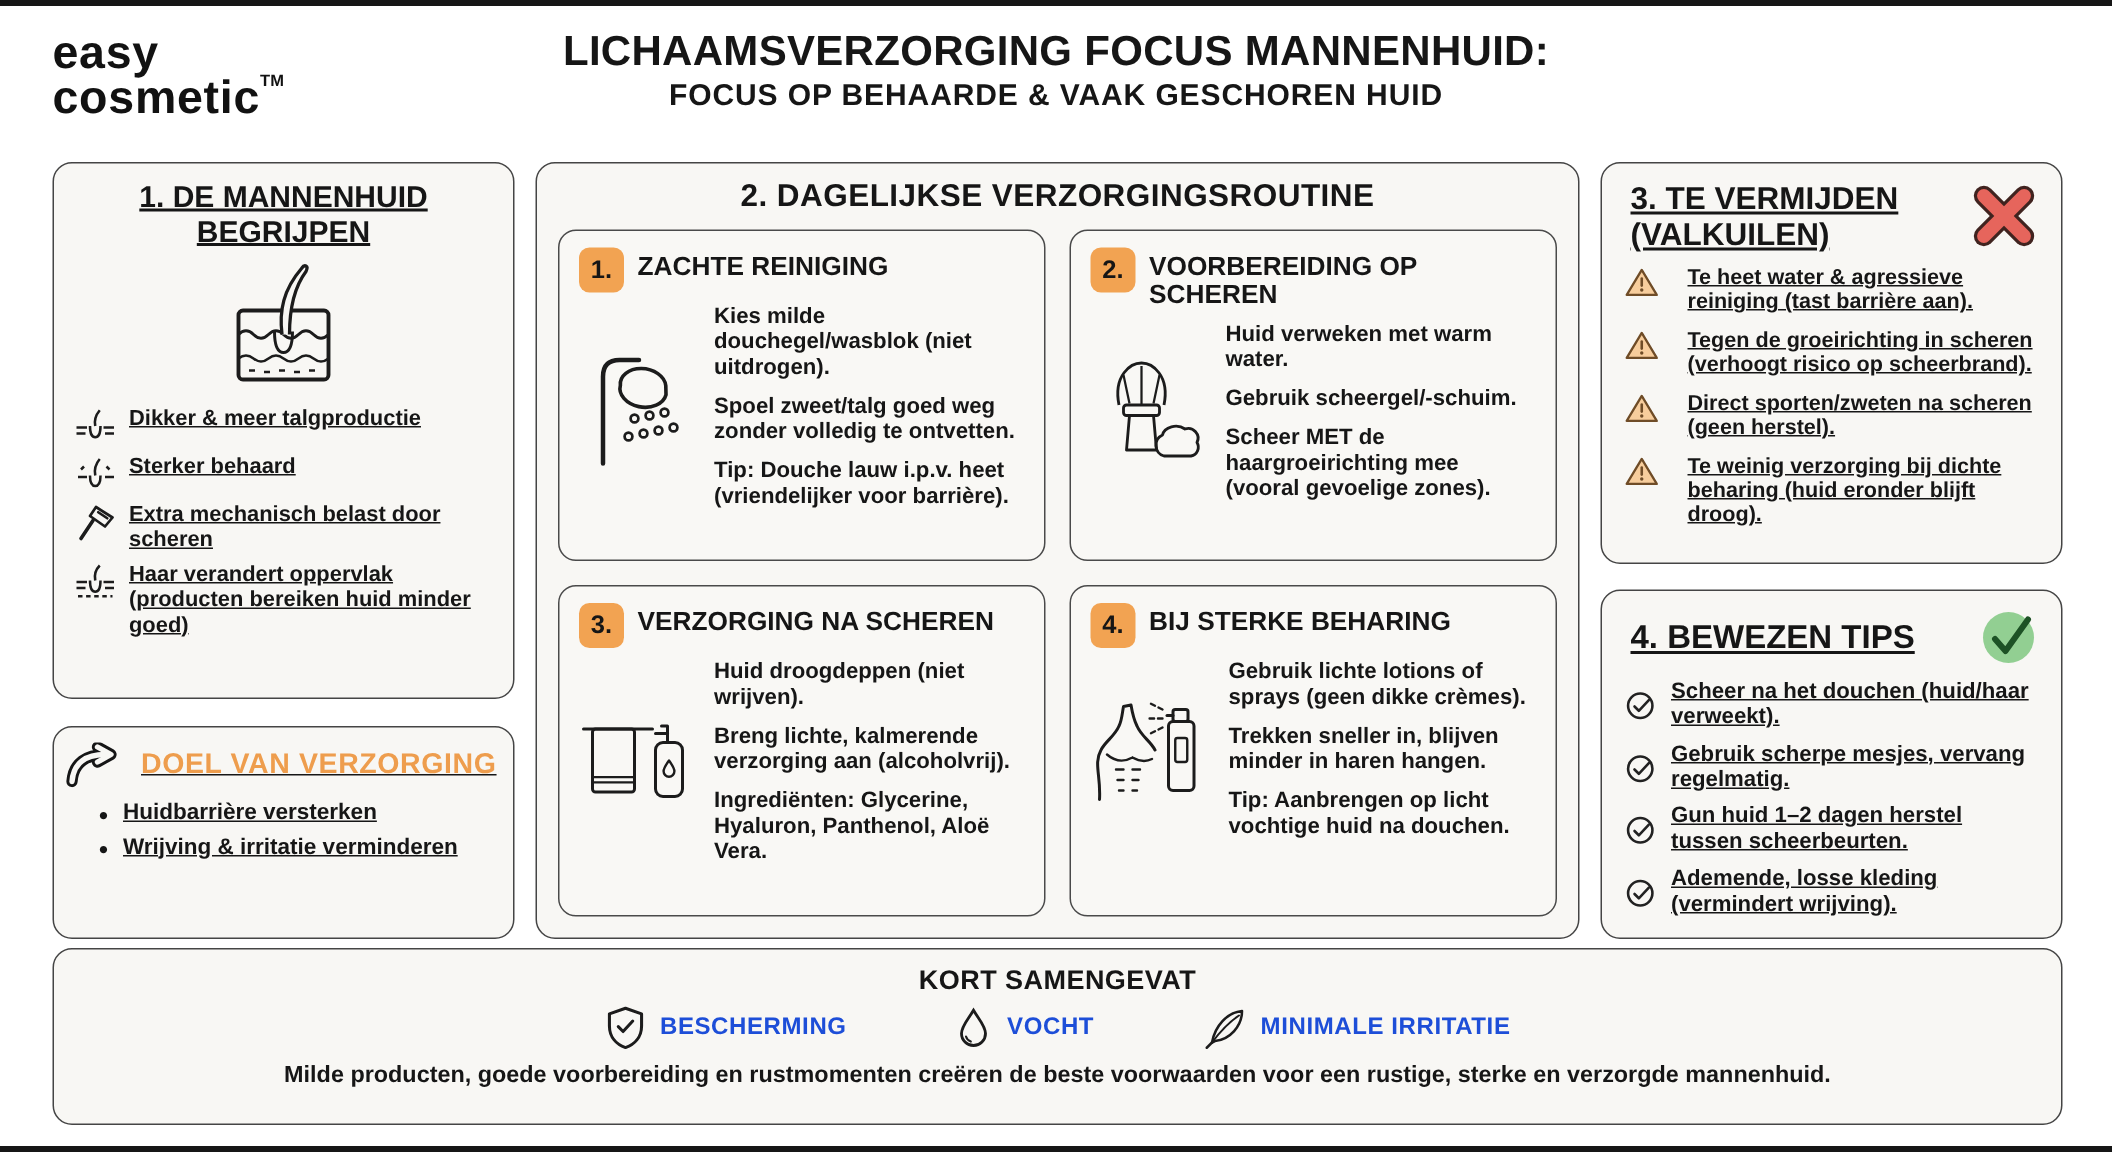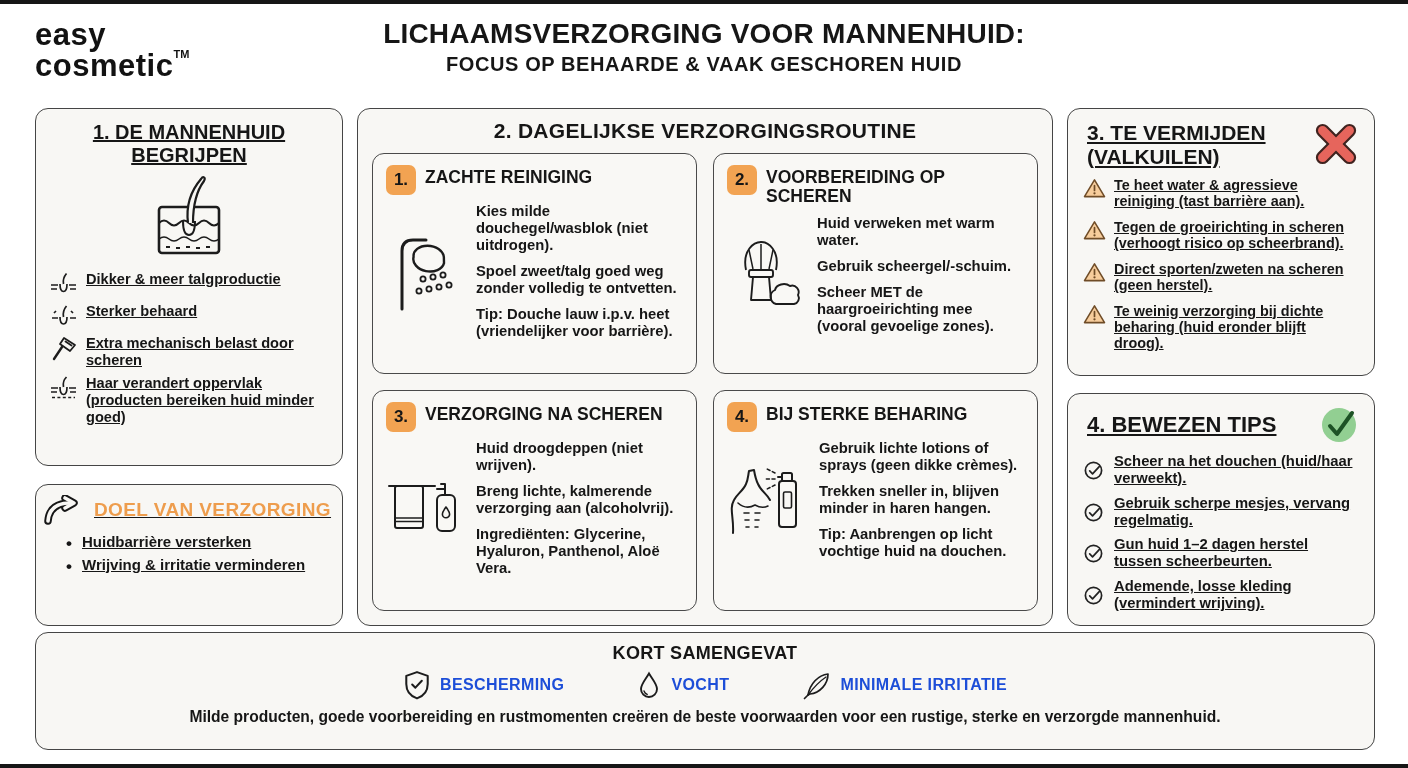--- a/index.html
+++ b/index.html
@@ -51,21 +51,21 @@
   .step-body { display:flex; gap:8px; margin-top:8px; }
   .step-icon { flex:0 0 82px; display:flex; align-items:center; justify-content:center; }
   .step-points { flex:1; }
   .step-points .pt { font-size:14.8px; font-weight:600; line-height:1.15; margin-bottom:9px; }
   .step-points .pt:last-child { margin-bottom:0; }
 
   
   .box-avoid { height:268px; padding:12px 15px; }
   .avoid-head { display:flex; justify-content:space-between; align-items:flex-start; }
   .avoid-head h2 { font-size:21px; font-weight:800; line-height:1.12; padding-left:4px; }
-  .a-item { display:flex; gap:8px; margin-top:9px; align-items:flex-start; }
+  .a-item { display:flex; gap:19px; margin-top:9px; align-items:flex-start; }
   .a-item .ic { flex:0 0 23px; margin-top:1px; }
   .a-item .tx { font-size:14.4px; font-weight:600; line-height:1.14; }
 
   .box-tips { margin-top:17px; height:233px; padding:11px 15px; }
   .tips-head { display:flex; justify-content:space-between; align-items:center; }
   .tips-head h2 { font-size:22px; font-weight:800; padding-left:4px; }
   .t-item { display:flex; gap:10px; margin-top:8px; align-items:center; }
   .t-item .ic { flex:0 0 21px; margin-top:1px; }
   .t-item .tx { font-size:14.8px; font-weight:600; line-height:1.14; }
 
@@ -83,21 +83,21 @@
 <body>
 
 <div class="edge-bar edge-top"></div>
 
 <div class="header">
   <div class="logo">
     <div class="l1">easy</div>
     <div class="l2"><span>cosmetic</span><sup>TM</sup></div>
   </div>
   <div class="title">
-    <div class="t1">LICHAAMSVERZORGING VOOR MANNENHUID:</div>
+    <div class="t1">LICHAAMSVERZORGING FOCUS MANNENHUID:</div>
     <div class="t2">FOCUS OP BEHAARDE &amp; VAAK GESCHOREN HUID</div>
   </div>
 </div>
 
 <div class="main">
 
   <div class="col-left">
     <div class="panel box-understand">
       <h2>1. DE MANNENHUID BEGRIJPEN</h2>
       <div class="skin-icon-wrap">

